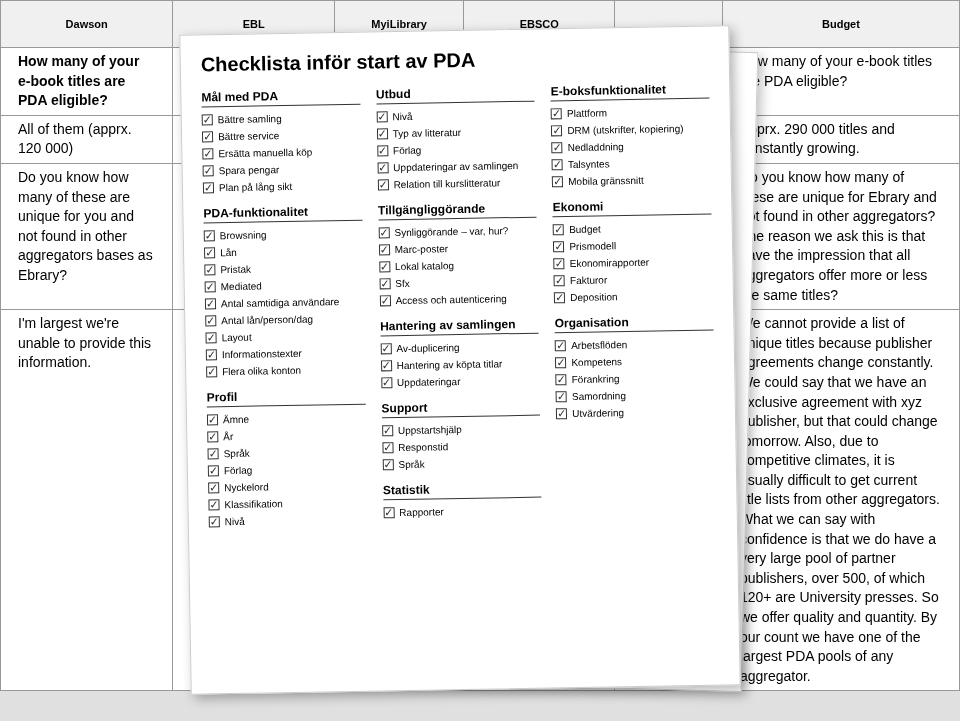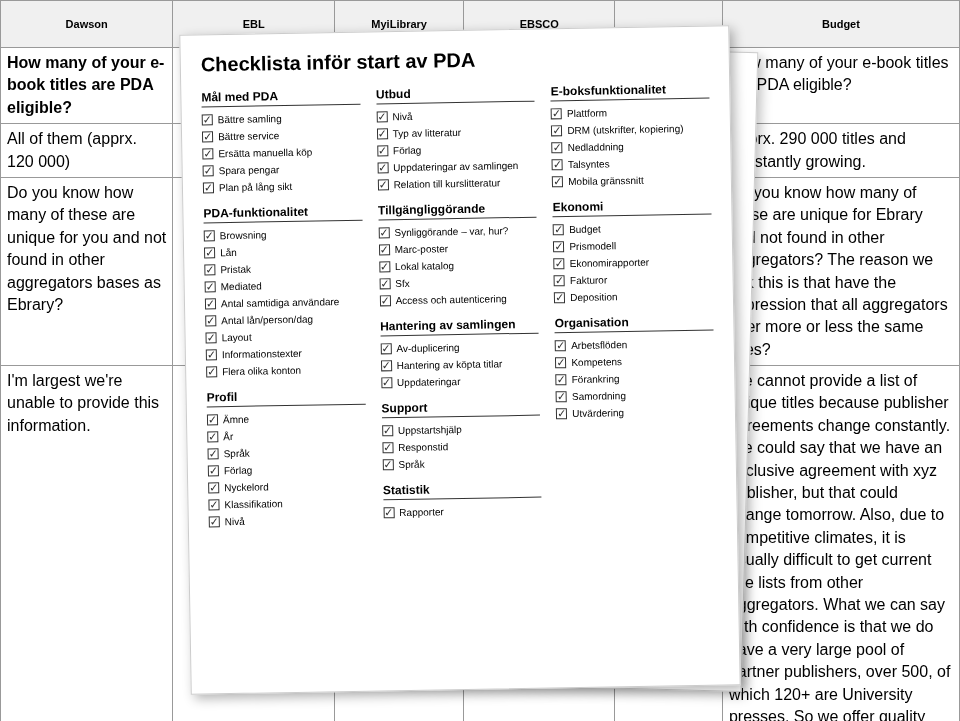--- a/index.html
+++ b/index.html
@@ -15,23 +15,23 @@
 
     
     .main-table {
       width: 100%;
       border-collapse: collapse;
       background: #fff;
       table-layout: fixed;
     }
     .main-table th, .main-table td {
       border: 1px solid #999;
-      padding: 4px 6px;
+      padding: 4px 17px;
       vertical-align: top;
-      font-size: 16px;
+      font-size: 14px;
     }
     .main-table th {
       background: #f0f0f0;
       font-weight: bold;
       font-size: 11px;
       padding: 17px 6px;
     }
     .col-q { width: 160px; }
     .col-ebl { width: 150px; text-align: center; }
     .col-myi { width: 120px; }

